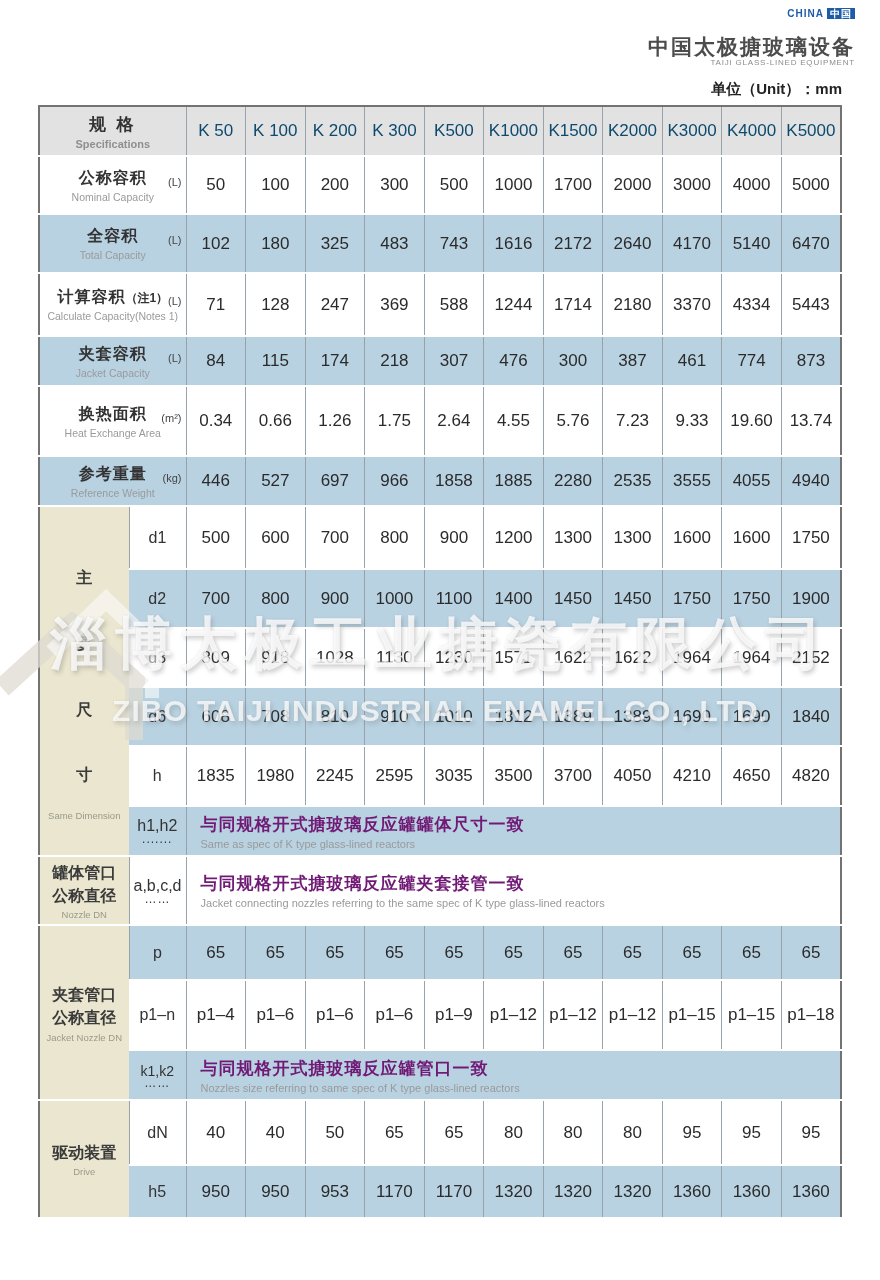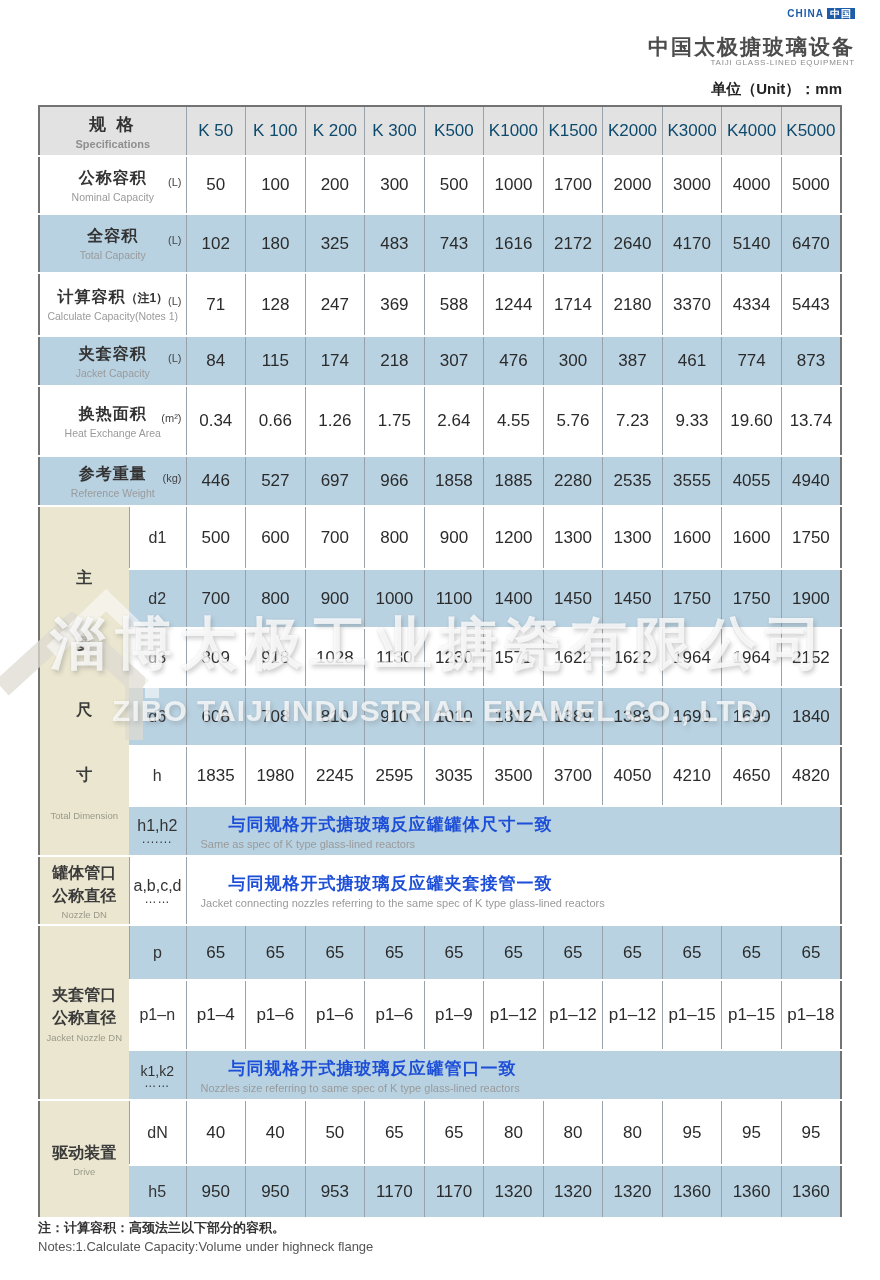--- a/index.html
+++ b/index.html
@@ -40,21 +40,21 @@
 
   td.cat-cell{padding:4px 2px;}
   .cat-cn{font-size:16px;font-weight:bold;color:#3a3a3a;white-space:pre-line;line-height:1.45;}
   .cat-cn.vert{line-height:4.1;padding-top:4px;}
   .cat-en{font-size:9.5px;color:#9a9a8a;margin-top:2px;}
 
   td.sub-cell{font-size:16px;color:#333;}
   .sub-dots{font-size:12px;color:#333;line-height:0.8;letter-spacing:1px;}
 
   td.note-cell{text-align:left;padding-left:14px;}
-  .note-cn{font-size:17px;font-weight:bold;color:#1d4ed8;letter-spacing:1px;margin-left:28px;}
+  .note-cn{font-size:17px;font-weight:bold;color:#701a75;letter-spacing:1px;}
   .note-en{font-size:11px;color:#9a9a9a;margin-top:2px;}
 
   
   .notes{position:absolute;left:38px;top:1219px;line-height:1.45;}
   .notes-cn{font-size:13px;font-weight:bold;color:#333;}
   .notes-en{font-size:13px;color:#555;}
 
   
   .wm{pointer-events:none;z-index:6;}
   .wm-cn{position:absolute;left:38px;top:606px;width:804px;text-align:center;font-size:57px;
@@ -222,21 +222,21 @@
           <td class="val">4055</td>
           <td class="val">4940</td>
         </tr>
 
     <tr style="height:63px">
       <td class="cat-cell" rowspan="6">
         <div class="cat-cn vert">主
 要
 尺
 寸</div>
-        <div class="cat-en">Total Dimension</div>
+        <div class="cat-en">Same Dimension</div>
       </td>
       <td class="sub-cell">d1</td>
     <td class="val">500</td>
           <td class="val">600</td>
           <td class="val">700</td>
           <td class="val">800</td>
           <td class="val">900</td>
           <td class="val">1200</td>
           <td class="val">1300</td>
           <td class="val">1300</td>
@@ -399,24 +399,20 @@
           <td class="val">1320</td>
           <td class="val">1320</td>
           <td class="val">1320</td>
           <td class="val">1360</td>
           <td class="val">1360</td>
           <td class="val">1360</td>
         </tr>
   </tbody>
     </table>
 
-  <div class="notes">
-    <div class="notes-cn">注：计算容积：高颈法兰以下部分的容积。</div>
-    <div class="notes-en">Notes:1.Calculate Capacity:Volume under highneck flange</div>
-  </div>
 
   <svg class="wm wm-logo" width="160" height="140" viewBox="0 0 160 140">
     <path d="M8 76 L78 12 L148 76" fill="none" stroke="#dedcd2" stroke-width="20"></path>
     <path d="M140 70 L140 128" fill="none" stroke="#dedcd2" stroke-width="18"></path>
   </svg>
   <svg class="wm wm-logo2" width="120" height="140" viewBox="0 0 120 140">
     <path d="M6 66 L60 14 L114 66" fill="none" stroke="#ffffff" stroke-width="16"></path>
     <path d="M106 60 L106 112" fill="none" stroke="#ffffff" stroke-width="14"></path>
   </svg>
   <div class="wm wm-cn">淄博太极工业搪瓷有限公司</div>

